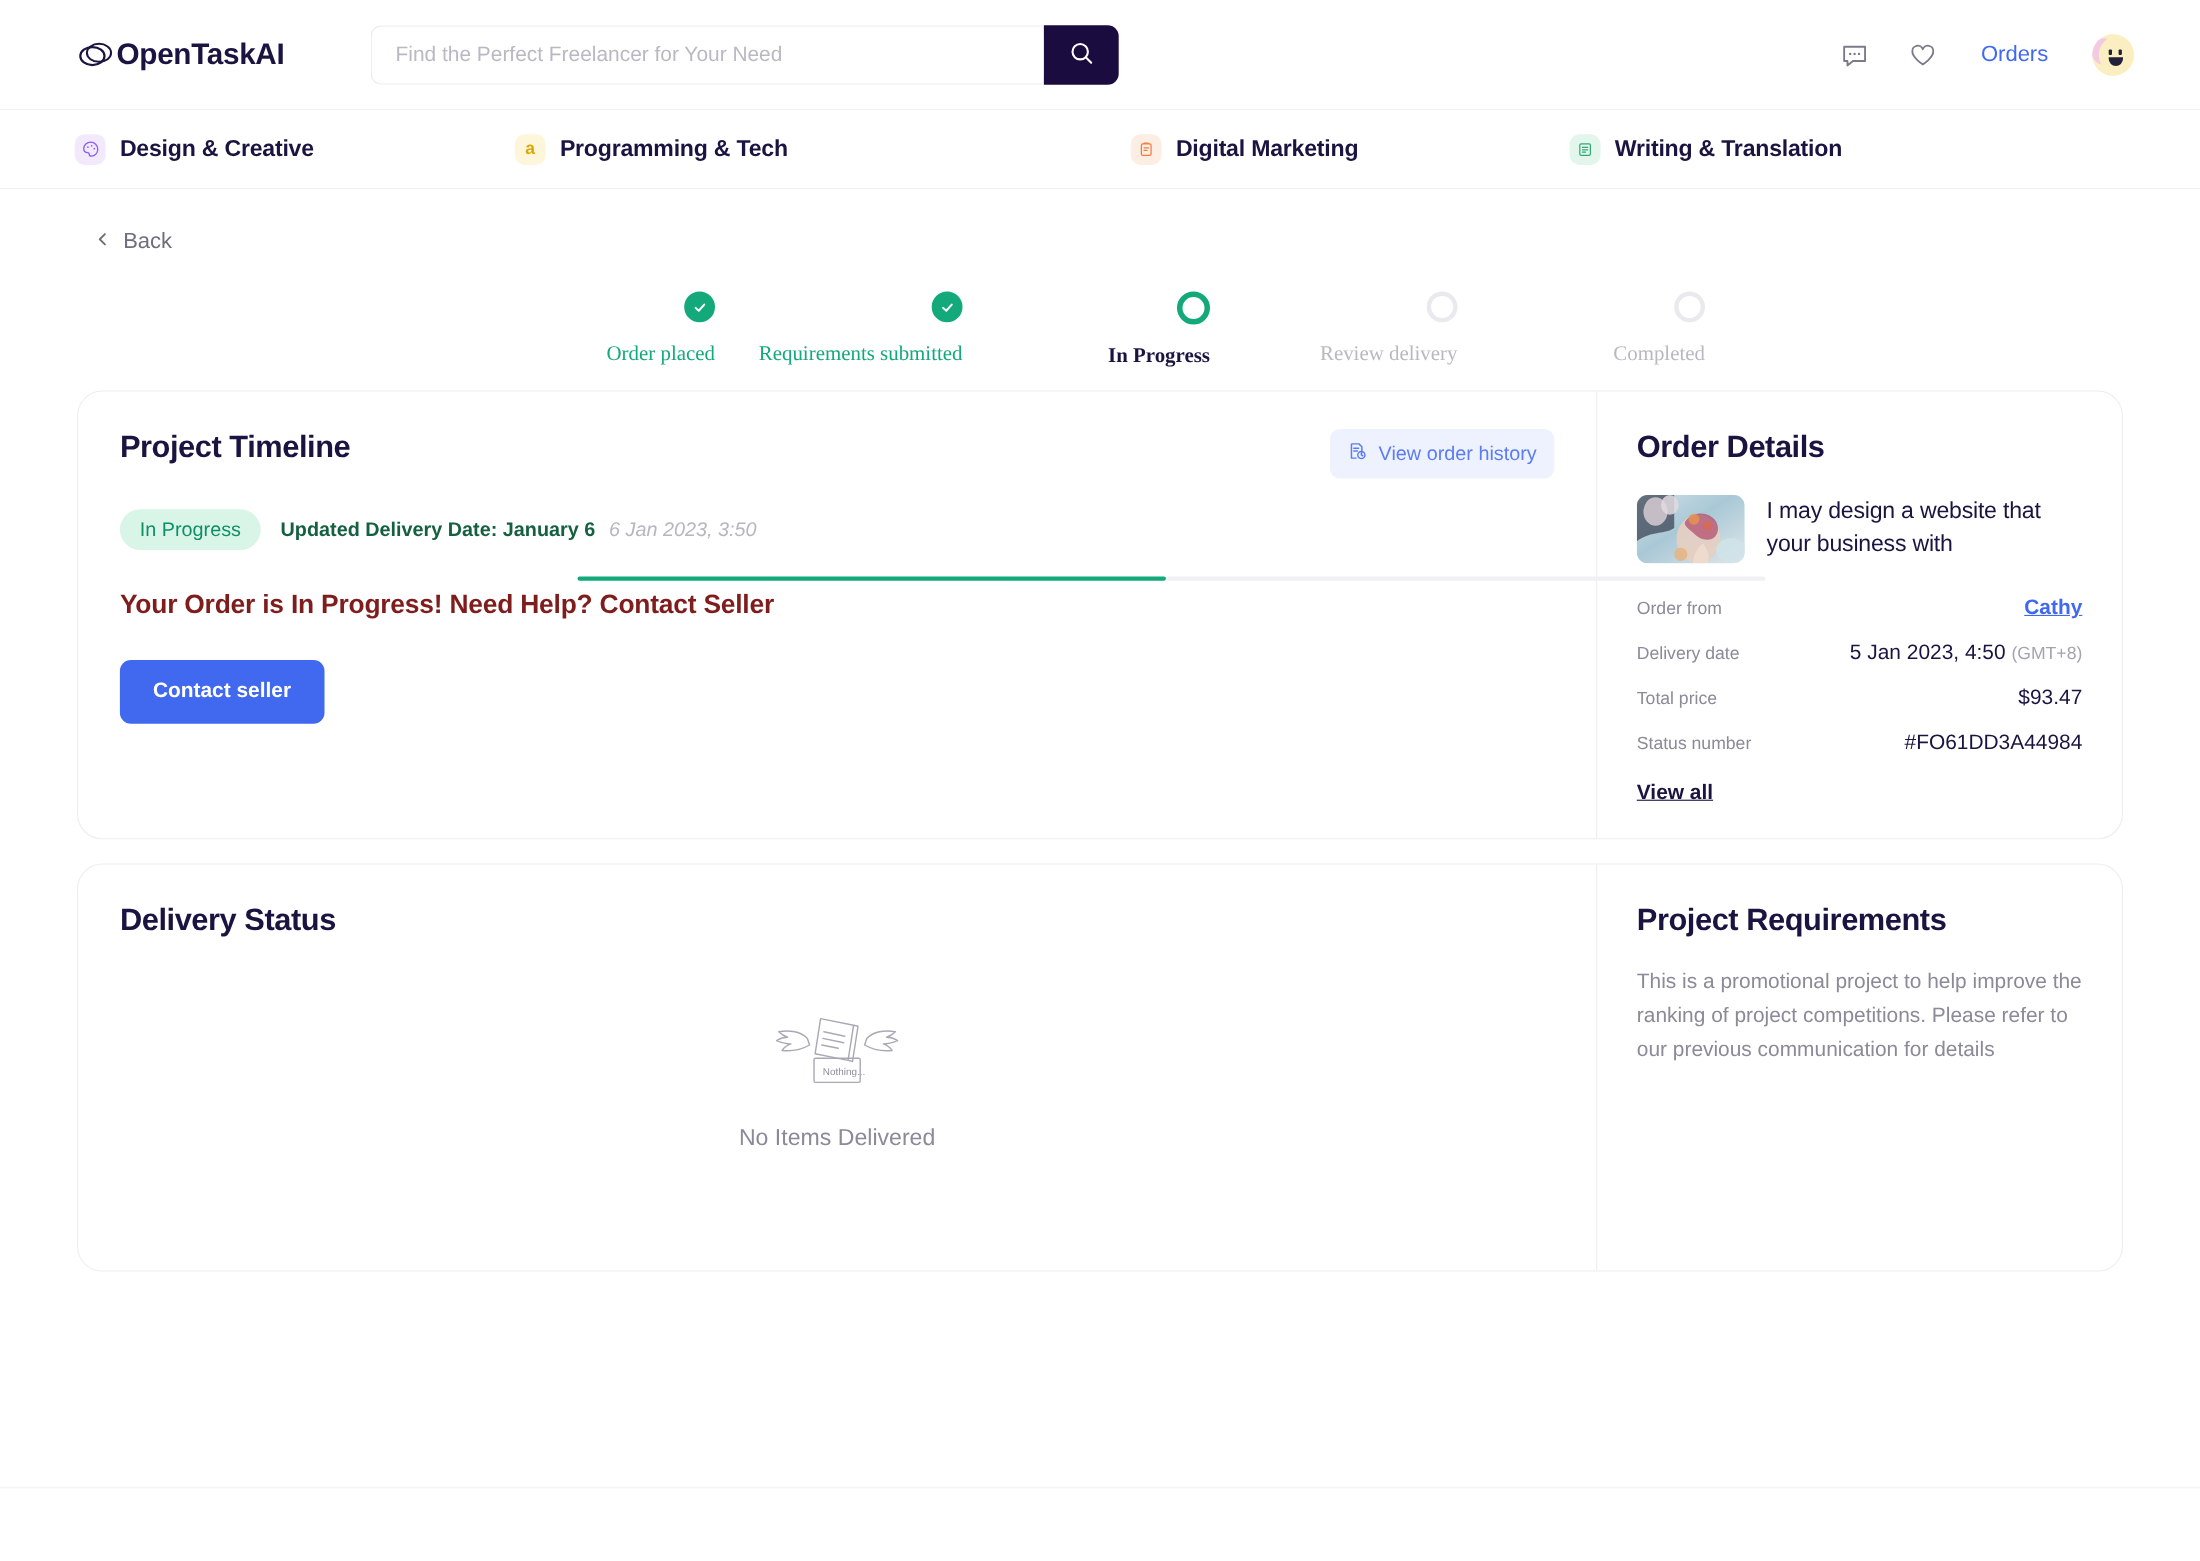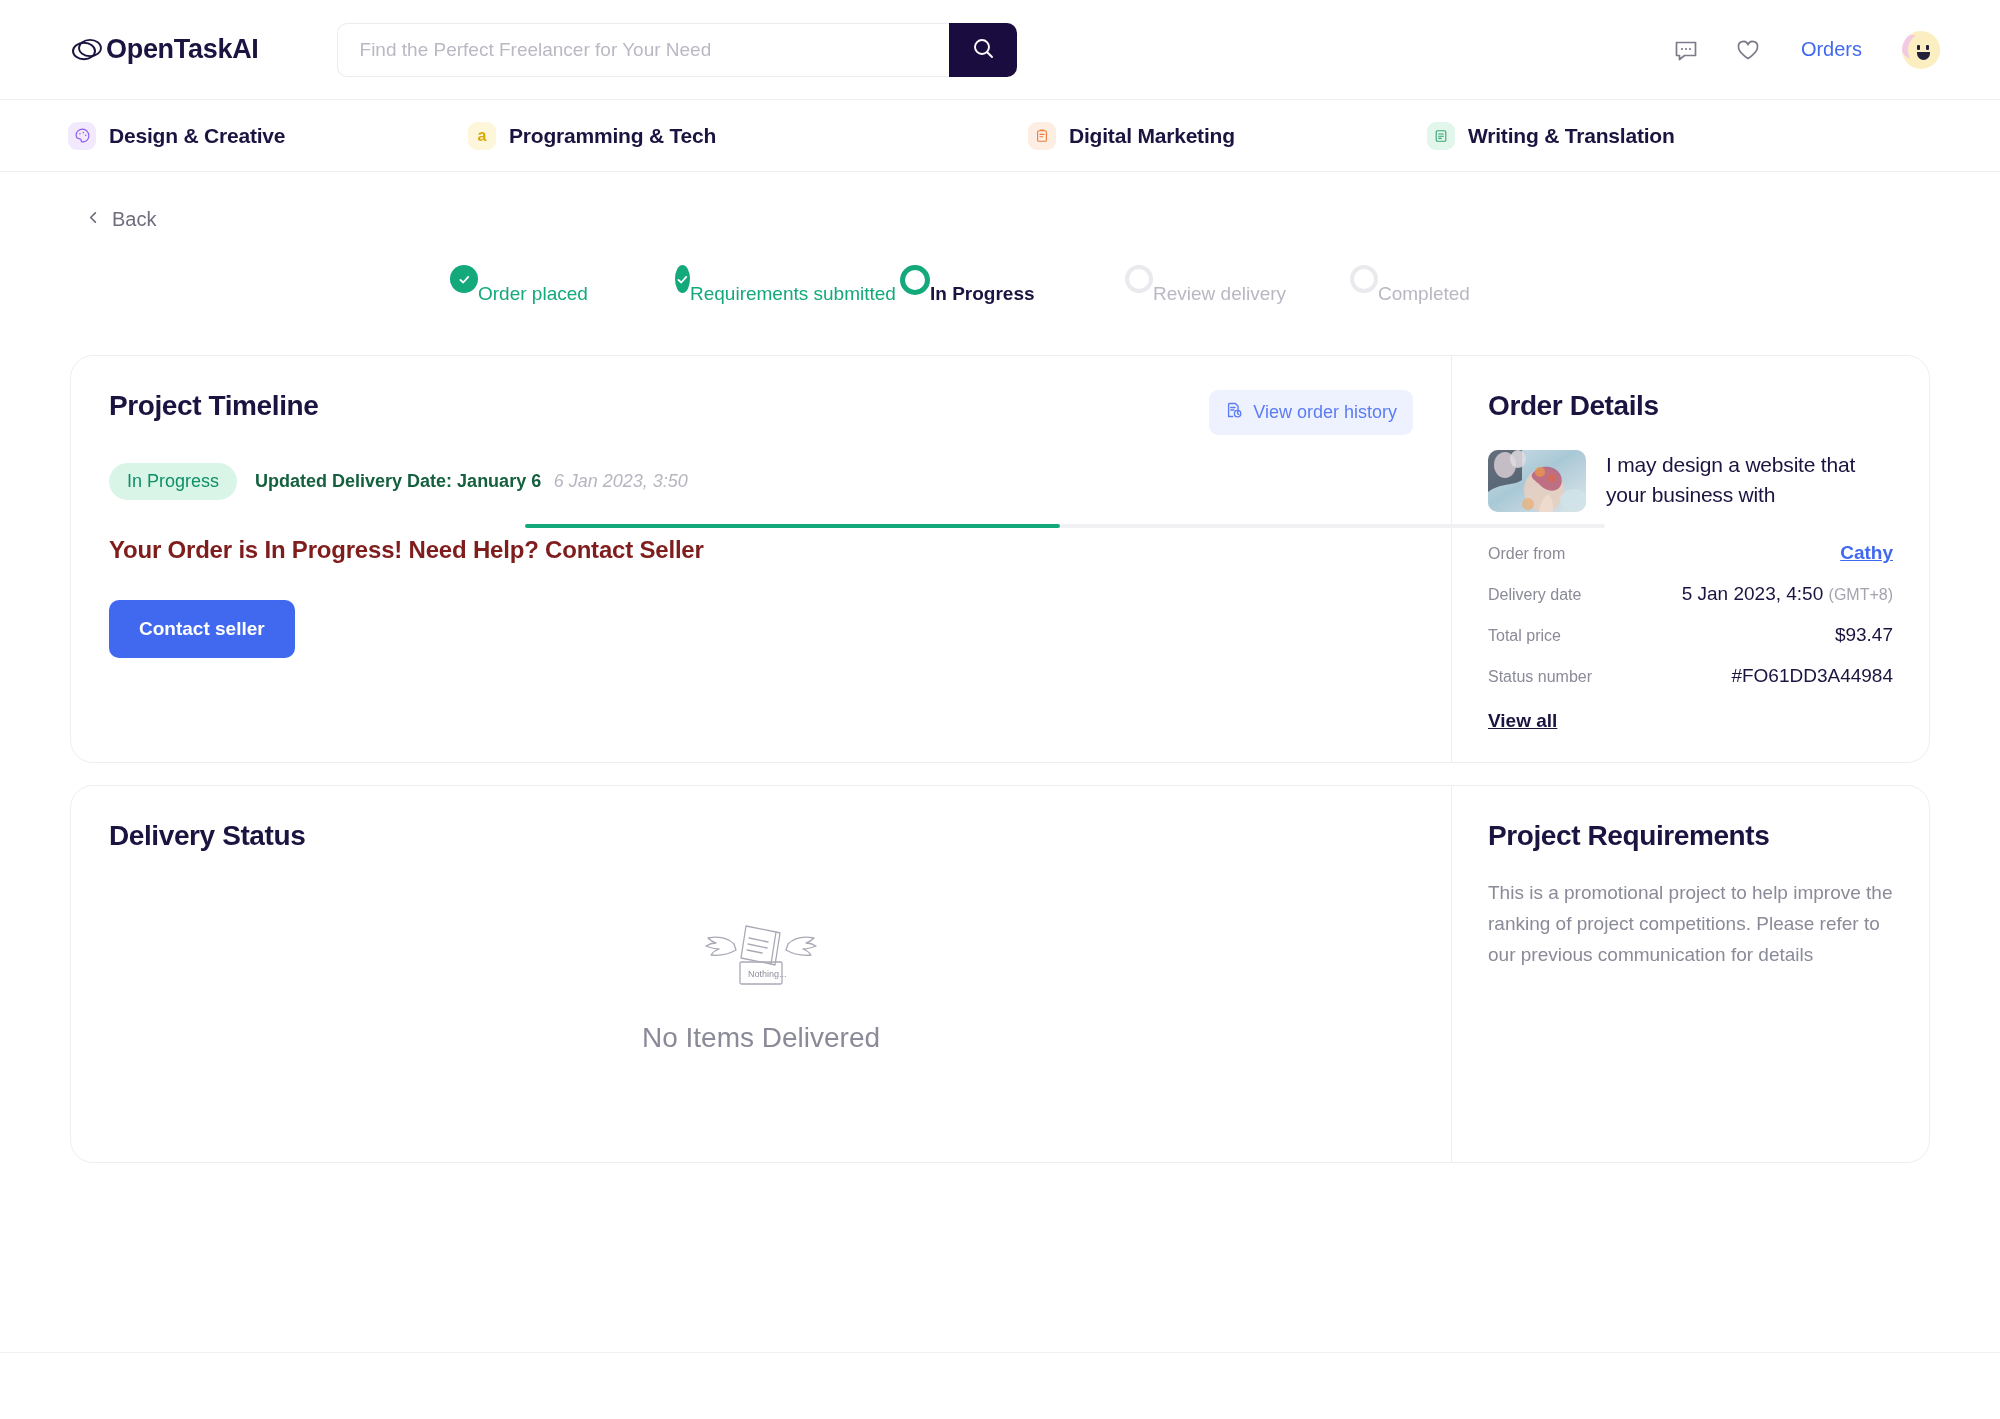--- a/index.html
+++ b/index.html
@@ -87,21 +87,21 @@
   .back-label { font-size:20px; color:#6e6e7d; }
 
   
   .stepper { position:relative; margin: 20px 0 0 0; height:92px; }
   .steps { position:relative; display:flex; justify-content:space-between;
            width:1100px; margin: 0 auto 0 380px; padding-top: 14px; }
   .bar { position:absolute; left:455px; top:273px; height:4px; width:535px;
          background:#13a97a; border-radius:2px; z-index:1; }
   .bar-rest { position:absolute; left:990px; top:273px; height:4px; width:545px;
          background:#f1f1f4; border-radius:2px; z-index:1; }
-  .step { position:relative; z-index:2; display:flex; flex-direction:row; align-items:flex-start; width:200px; }
+  .step { position:relative; z-index:2; display:flex; flex-direction:column; align-items:flex-end; width:200px;font-family:Liberation Serif, serif; }
   .dot { width:28px; height:28px; border-radius:50%; background:#fff; display:flex; align-items:center; justify-content:center; }
   .dot.done { background:#13a97a; }
   .dot.current { border:5px solid #13a97a; background:#fff; width:30px; height:30px; }
   .dot.todo { border:4px solid #eaeaee; background:#fff; }
   .step-label { margin-top:18px; font-size:19px; white-space:nowrap; }
   .step-label.done { color:#13a97a; }
   .step-label.current { color:#1b1340; font-weight:600; }
   .step-label.todo { color:#b8b8c2; }
 
   
@@ -148,21 +148,21 @@
   .od-rows { margin-top:30px; }
   .od-row { display:flex; justify-content:space-between; align-items:baseline; margin-bottom:19px; }
   .od-key { font-size:16px; color:#8a8a98; }
   .od-val { font-size:19px; color:#1b1340; font-weight:500; }
   .od-val.link { color:#4169f0; font-weight:700; text-decoration:underline; cursor:pointer; }
   .od-val .tz { color:#a4a4b0; font-size:16px; font-weight:400; }
   .view-all { font-size:19px; color:#1b1340; font-weight:700; text-decoration:underline; cursor:pointer; display:inline-block; margin-top:4px; }
 
   
   .empty-wrap { display:flex; flex-direction:column; align-items:center; justify-content:center; padding: 66px 0 78px; }
-  .empty-text { margin-top:22px; font-size:28px; color:#8a8a98; }
+  .empty-text { margin-top:22px; font-size:21px; color:#8a8a98; }
   .req-text { margin-top:26px; font-size:19px; color:#8a8a98; line-height:1.62; }
   .bottom-rule { position:absolute; left:0; top:1352px; width:100%; height:1px; background:#f2f2f5; }
   .page-bg { position:absolute; left:0; top:0; width:100%; height:1352px; background:#fdfdfe; z-index:-1;}
 </style>
 </head>
 <body>
 
 <div class="page">
   <div class="page-bg"></div>
 

